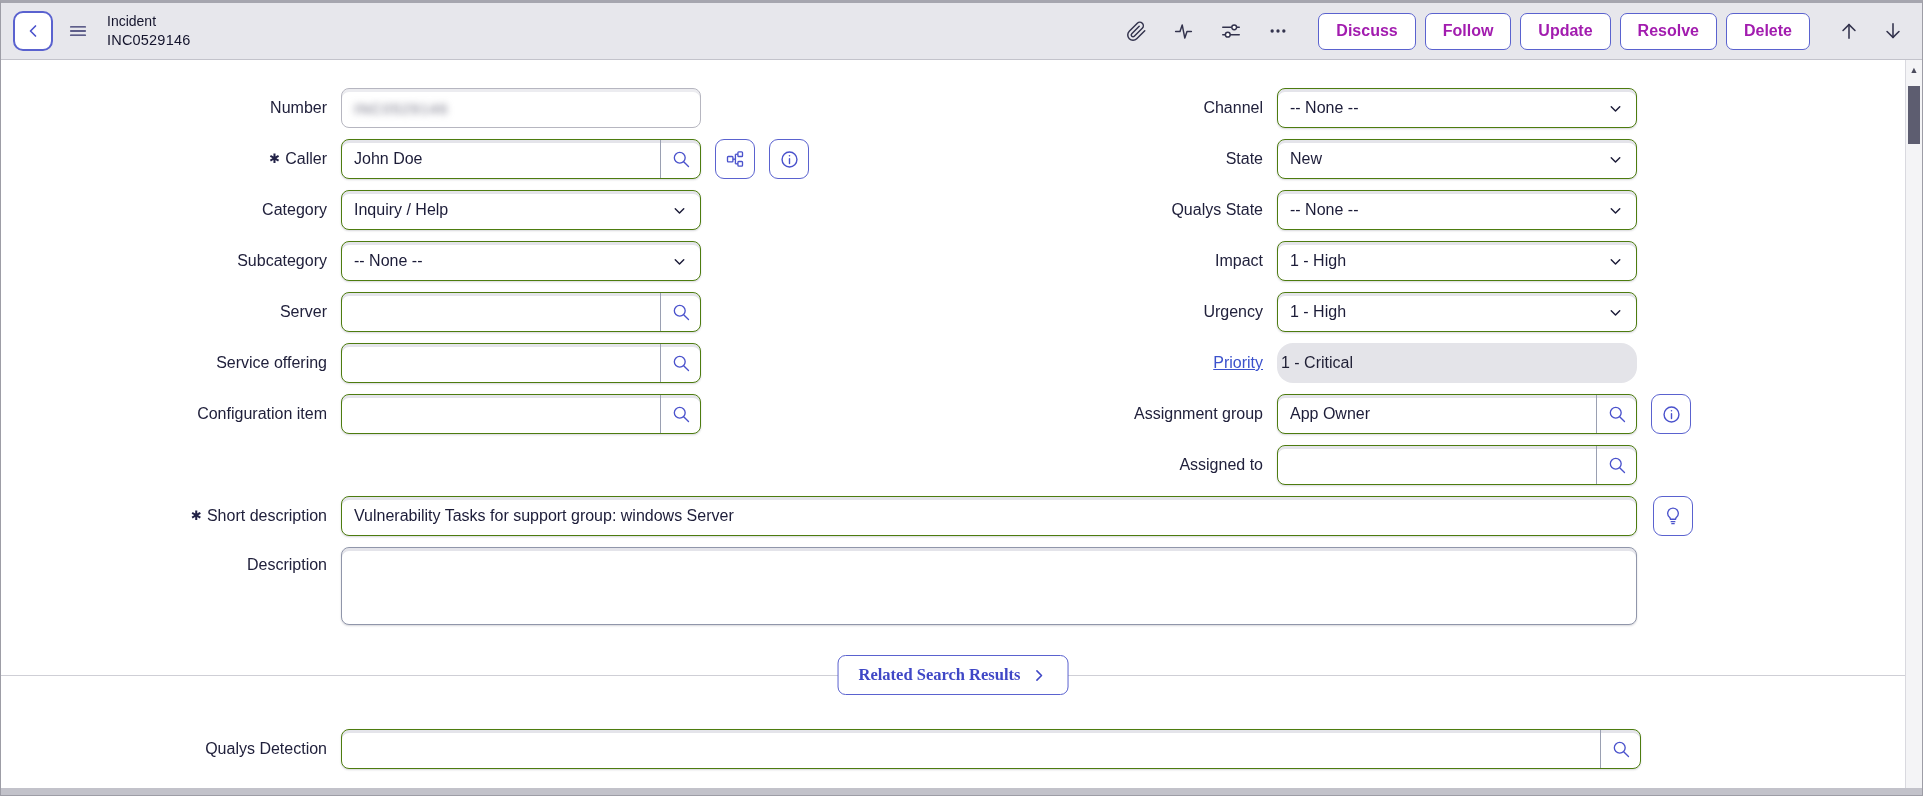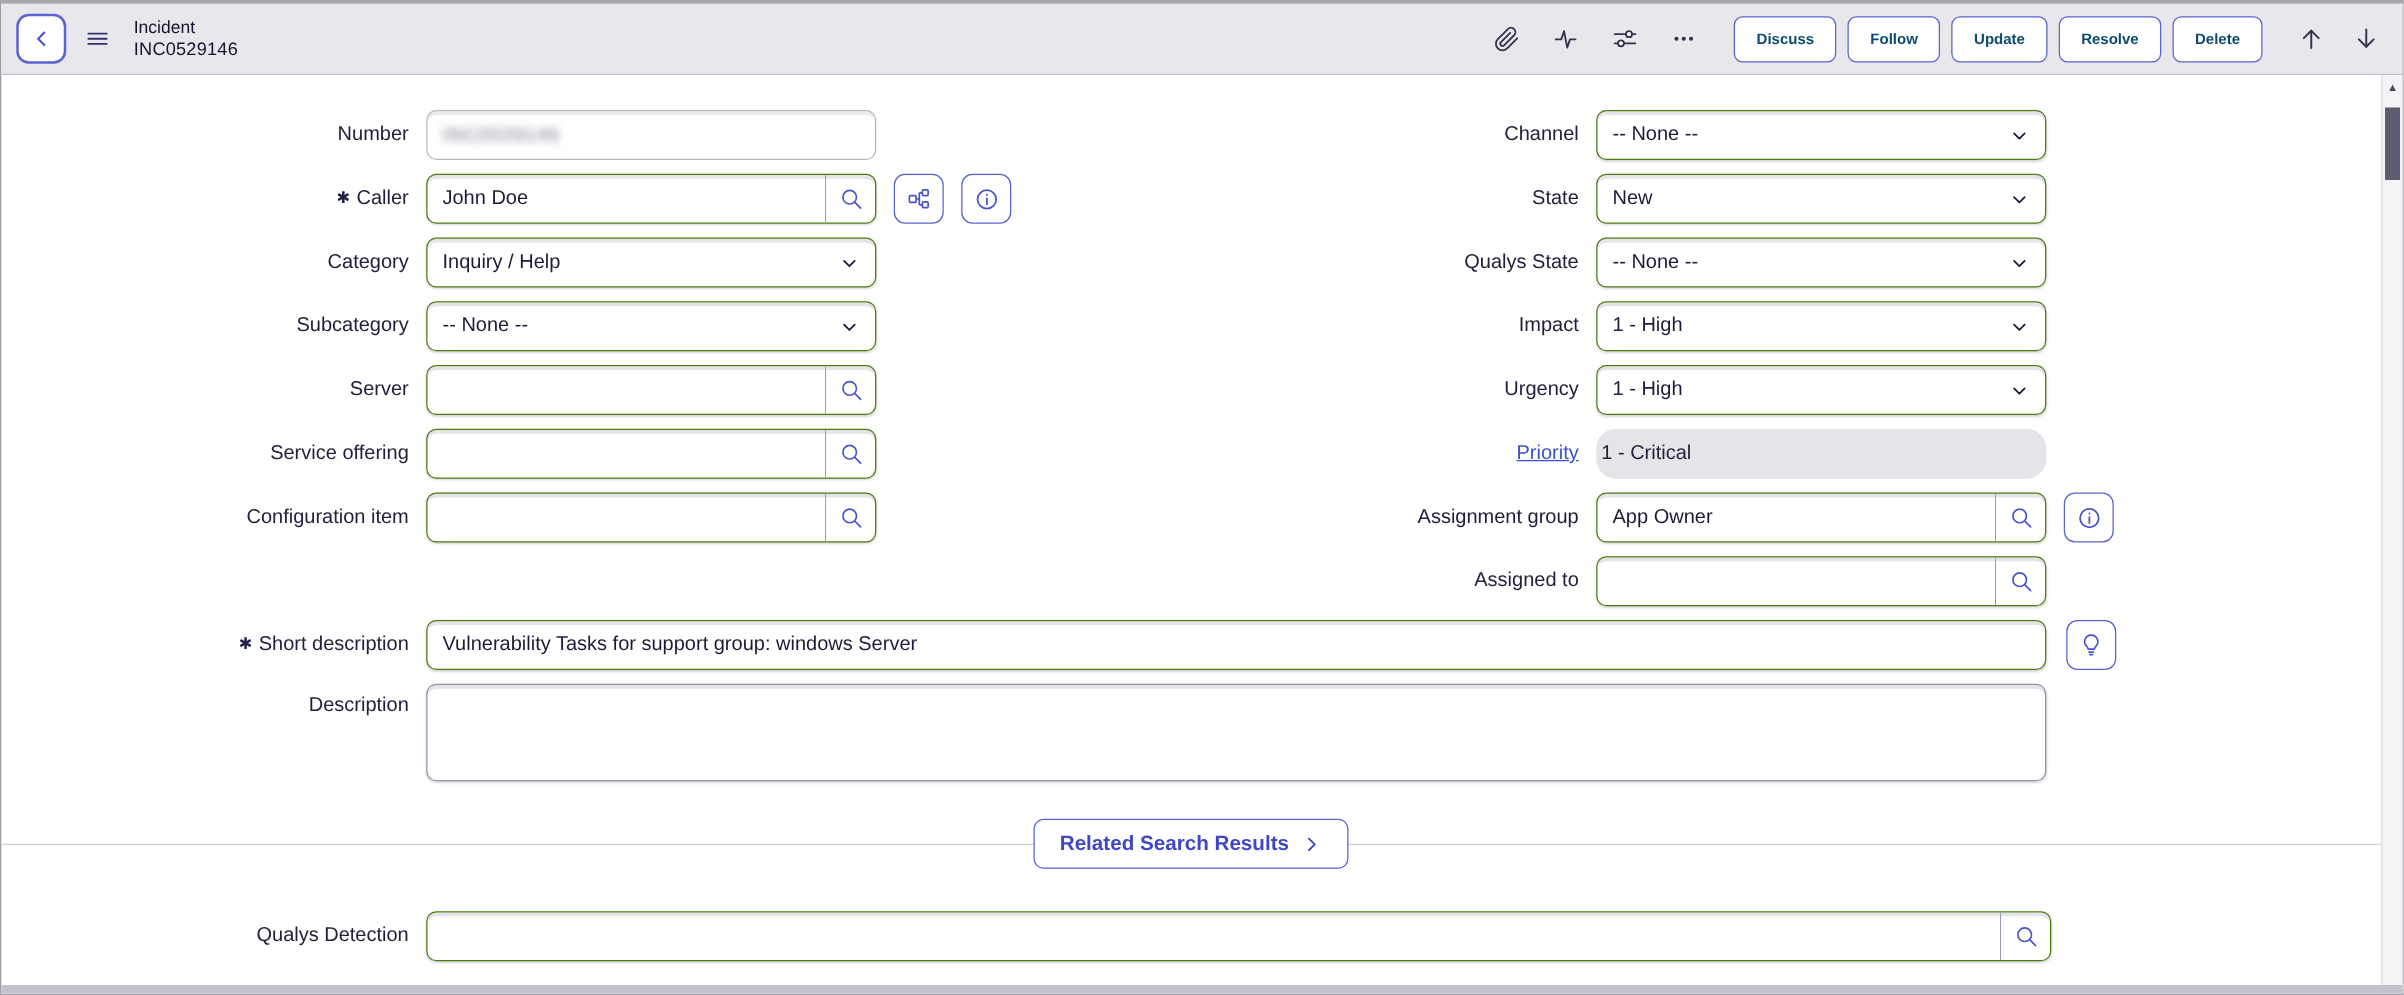--- a/index.html
+++ b/index.html
@@ -14,21 +14,21 @@
               background:#fff; color:#4a52cc; display:flex; align-items:center; justify-content:center; cursor:pointer; flex:none; }
   .plain-icon-btn { border:none; background:transparent; color:#33334d; cursor:pointer;
                     display:flex; align-items:center; justify-content:center; padding:4px; }
   .hdr-title { margin-left:4px; line-height:1.3; color:#14142c; }
   .hdr-title .t1 { font-size:14px; }
   .hdr-title .t2 { font-size:14.5px; letter-spacing:.2px; }
   .hdr-spacer { flex:1; }
   .hdr-icons { display:flex; align-items:center; gap:18px; margin-right:16px; }
   .hdr-btns { display:flex; align-items:center; gap:9px; }
   .hdr-btn { height:37px; padding:0 17px; background:#fff; border:1.5px solid #5a62cf; border-radius:7px;
-             color:#0c4a6e; font-weight:700; font-size:12px; font-family:inherit; cursor:pointer; }
+             color:#a21caf; font-weight:700; font-size:16px; font-family:inherit; cursor:pointer; }
   .nav-arrows { display:flex; align-items:center; gap:14px; margin-left:14px; color:#3c3c74; }
 
   
   .body { position:relative; display:flex; height:732px; }
   .content { flex:1; padding-top:28px; overflow:hidden; }
   .scrollbar { width:17px; background:#f4f4f6; border-left:1px solid #d9d9df; position:relative; flex:none; }
   .sb-arrow { width:100%; height:20px; display:flex; align-items:center; justify-content:center;
               color:#4b4b5c; font-size:9px; cursor:pointer; }
   .sb-thumb { position:absolute; left:2px; top:26px; width:12px; height:58px; background:#5d5d70; cursor:pointer; }
 
@@ -65,21 +65,21 @@
   .desc-row .lbl { padding-top:9px; }
   .textarea-box { height:78px; resize:none; font-size:16px; color:#1c1c38; font-family:inherit;
                   padding:8px 12px; outline:none; background:#fff; border:1px solid #9096aa; border-radius:8px;
                   box-shadow: inset 0 3px 0 #e4e4ea, 0 1px 2px rgba(30,30,50,.18); width:1296px; }
 
   
   .related-wrap { position:relative; height:40px; margin-top:30px; }
   .related-wrap .rule { position:absolute; left:0; right:0; top:50%; border-top:1px solid #cfcfd6; }
   .related-btn { position:absolute; left:50%; transform:translateX(-50%); top:0;
                  height:40px; padding:0 20px; background:#fff; border:1.5px solid #5a62cf; border-radius:8px;
-                 color:#3f47c6; font-weight:700; font-size:16.5px; font-family:Liberation Sans, sans-serif; cursor:pointer;
+                 color:#3f47c6; font-weight:700; font-size:16.5px; font-family:Liberation Serif, serif; cursor:pointer;
                  display:flex; align-items:center; gap:10px; }
 
   .qualys-row { margin-top:34px; }
   .w1300 { width:1300px; }
 
   .bottom-strip { position:absolute; left:0; right:0; bottom:0; height:7px; background:#c2c2ca; }
 
   svg { display:block; }
 </style>
 </head>

